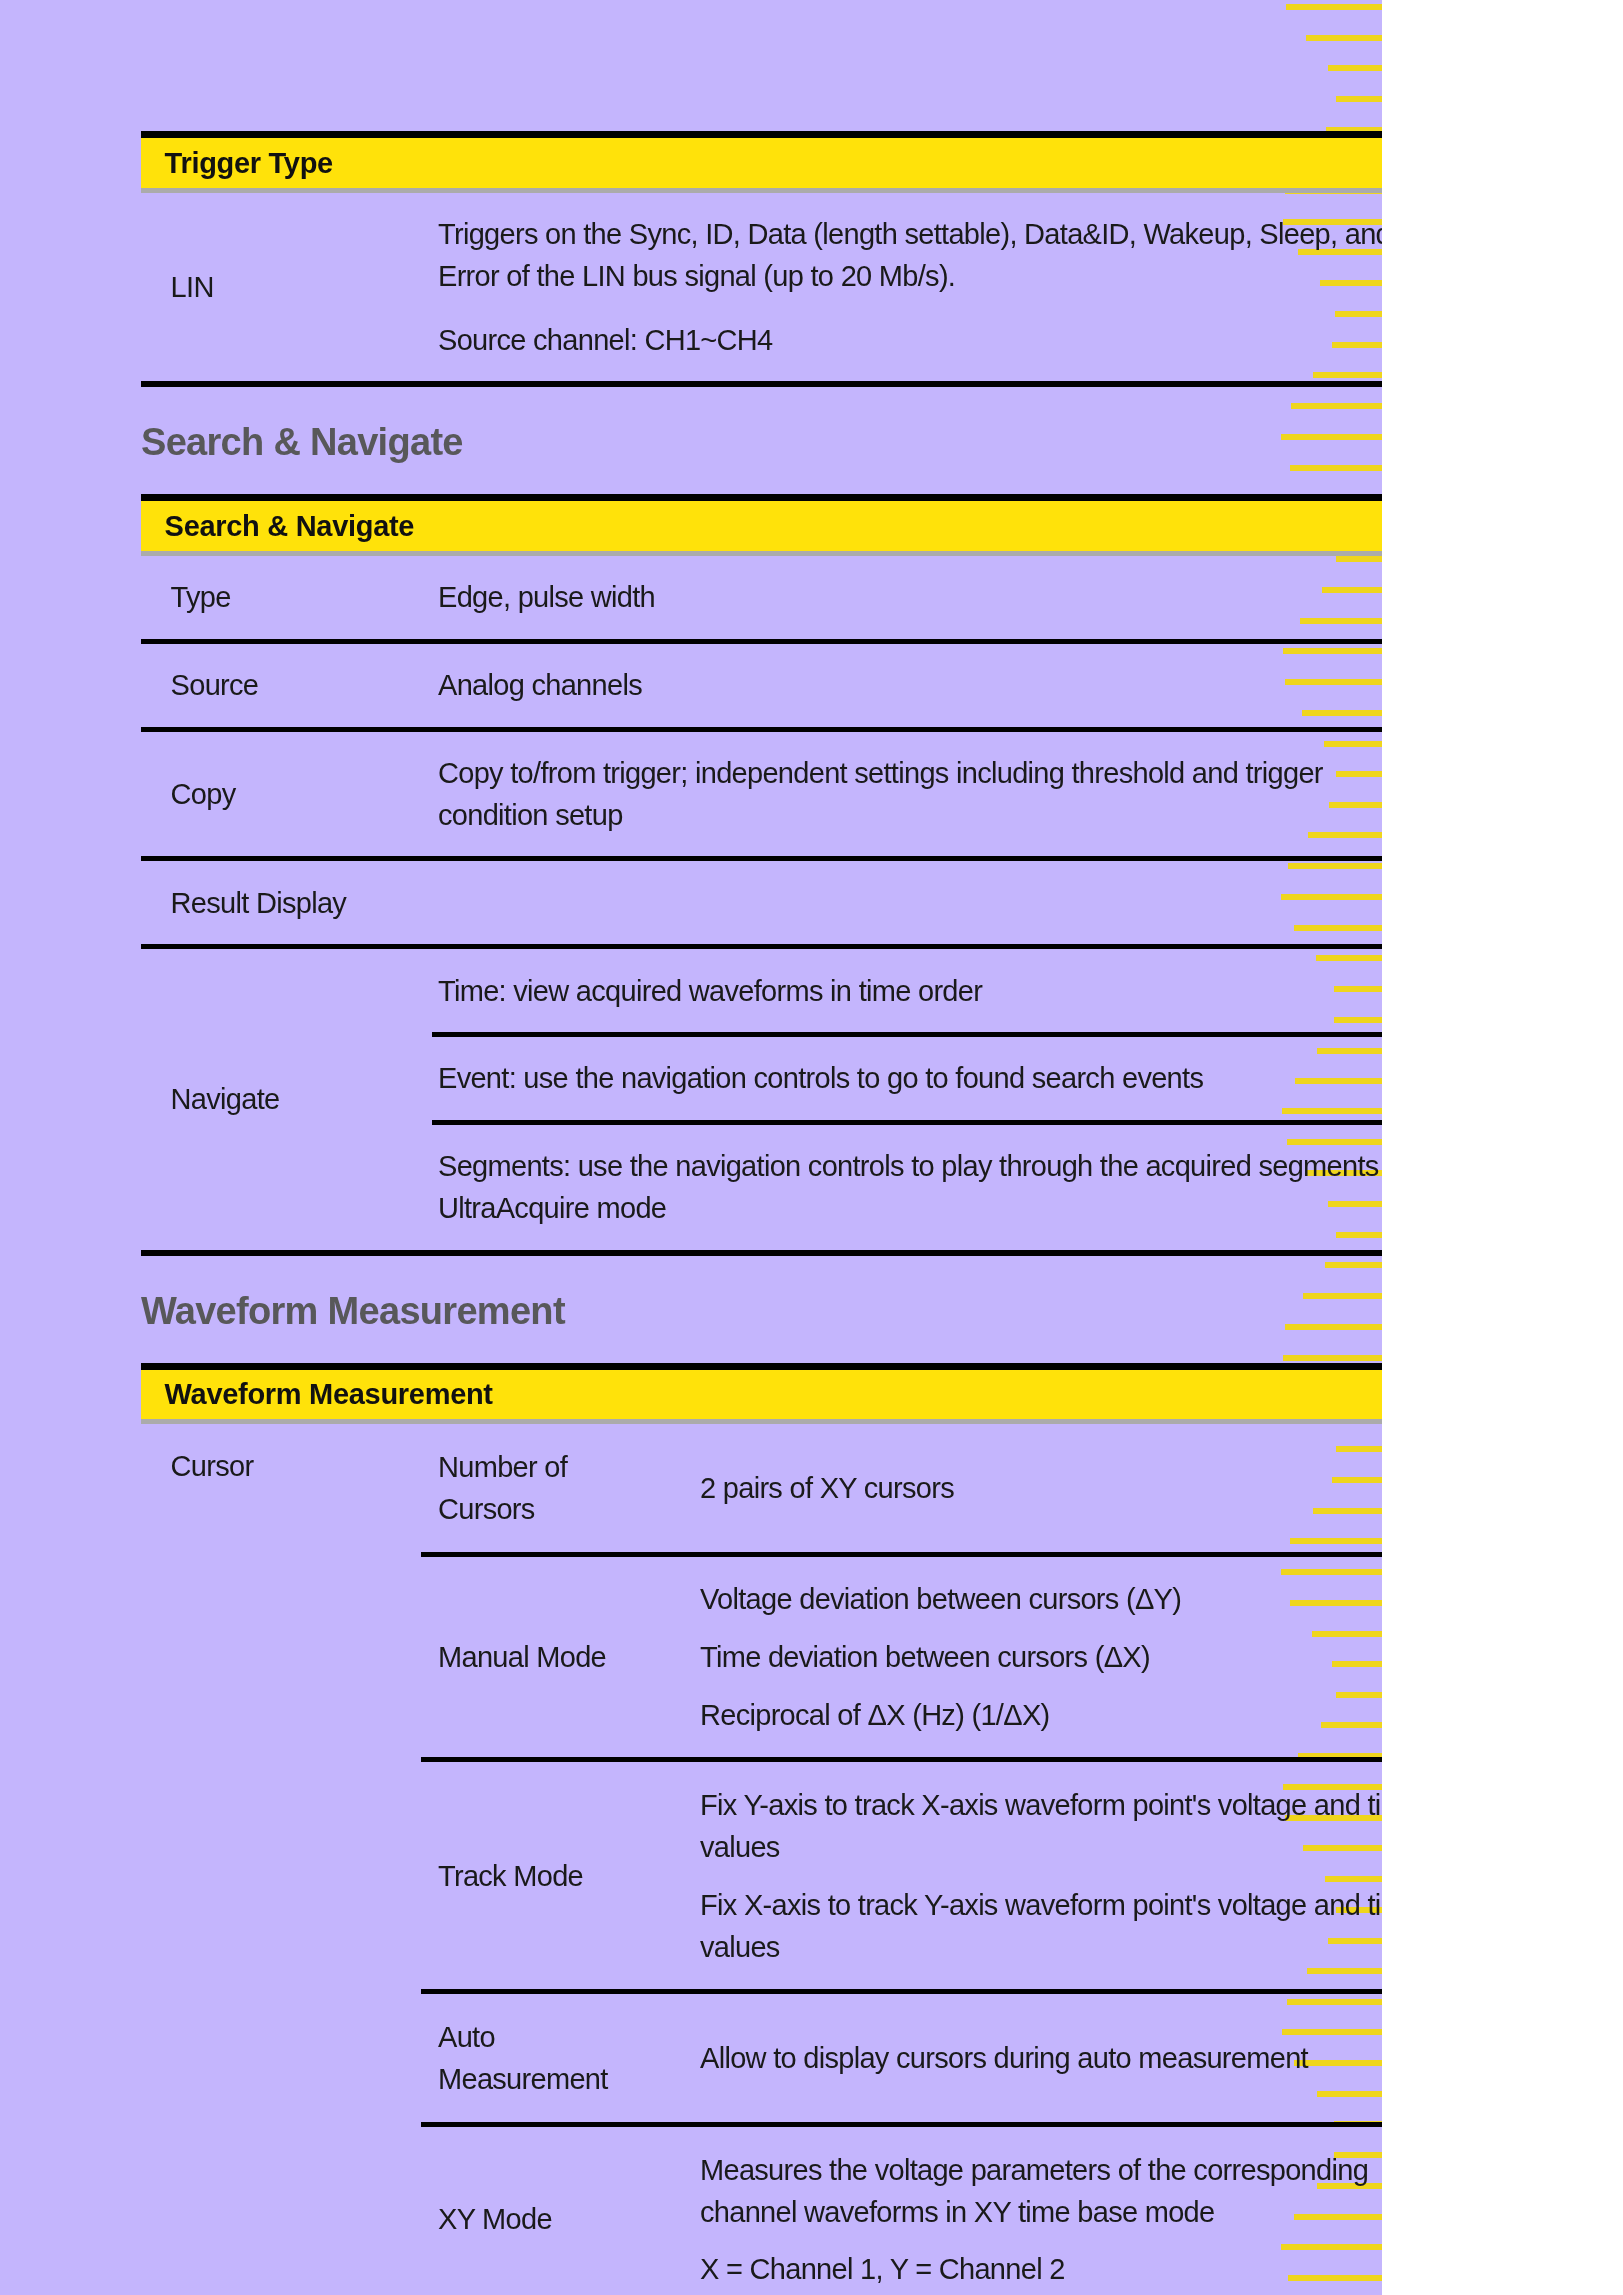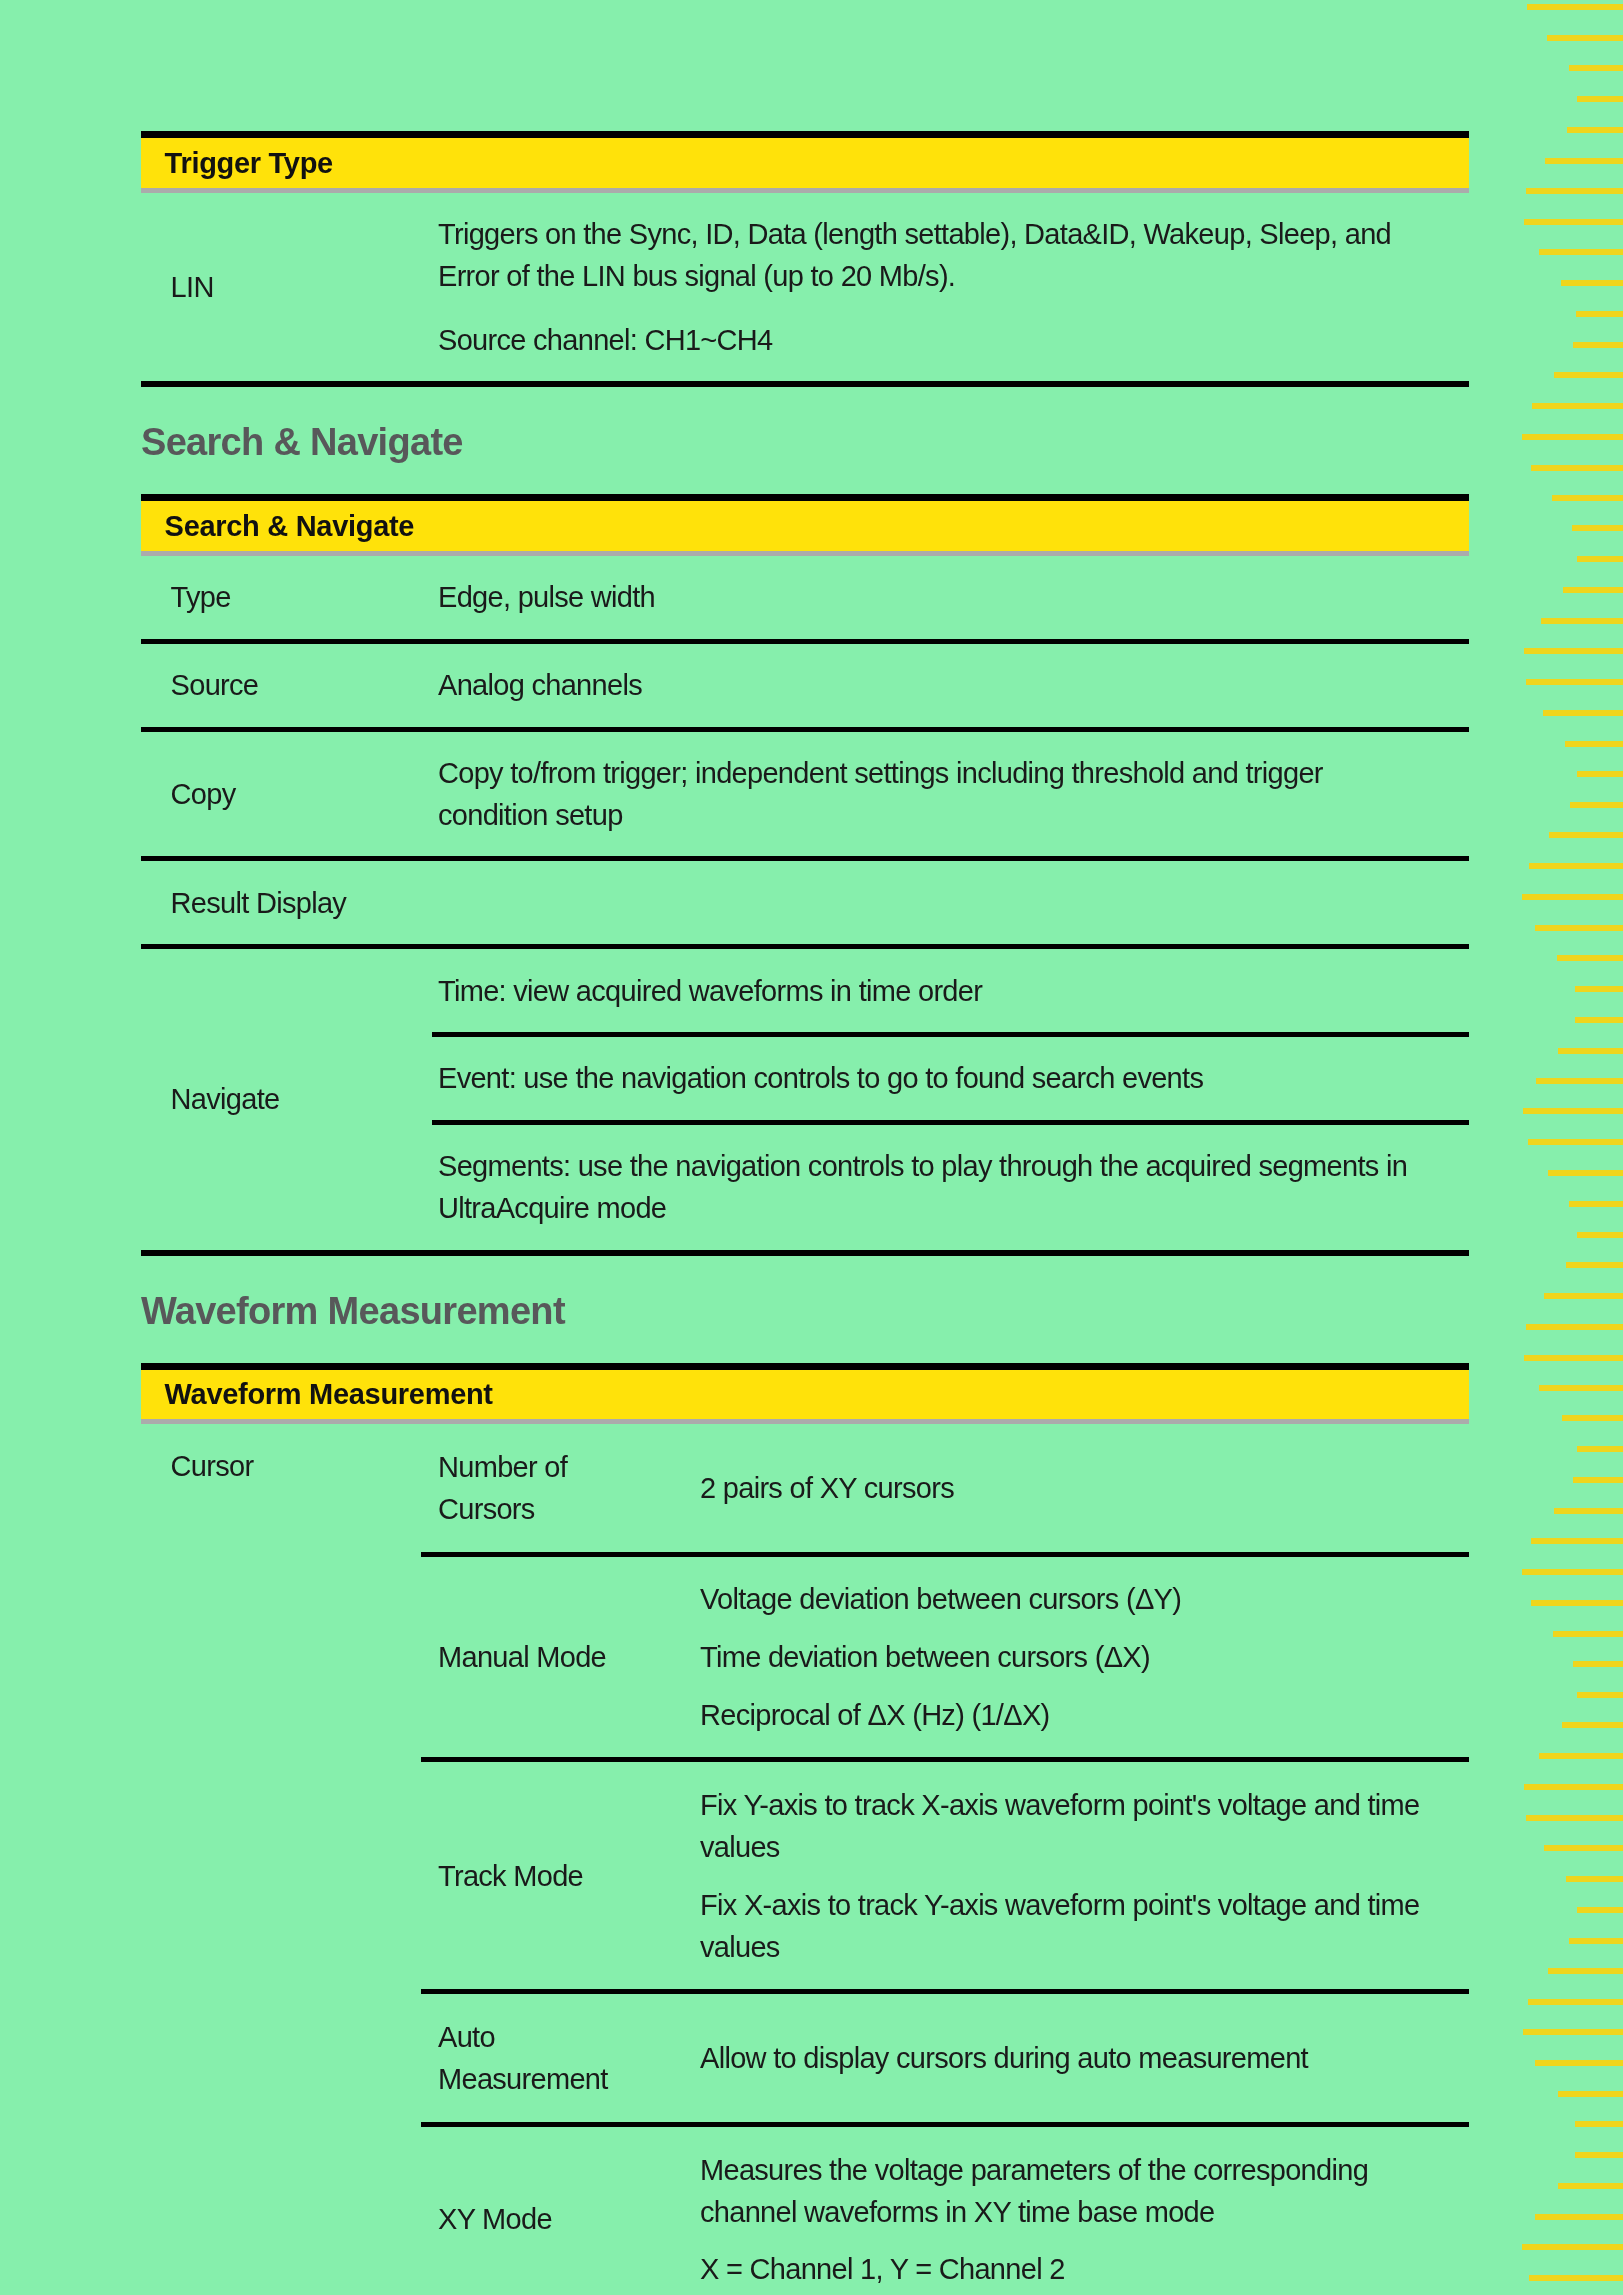--- a/index.html
+++ b/index.html
@@ -1,20 +1,20 @@
 <!DOCTYPE html>
 <html style="font-size:10.5px"><head>
 <meta charset="utf-8">
 <style>
   html,body{margin:0;padding:0;background:#ffffff;}
   .page{
     position:relative;
-    width:1623px;
+    width:1382px;
     height:2295px;
-    background:#86efac;
+    background:#c4b5fd;
     font-family:"Liberation Sans", sans-serif;
     color:#1a1a1a;
     overflow:hidden;
   }
   .content{
     position:absolute;
     left:141px;
     top:131px;
     width:1328px;
   }

